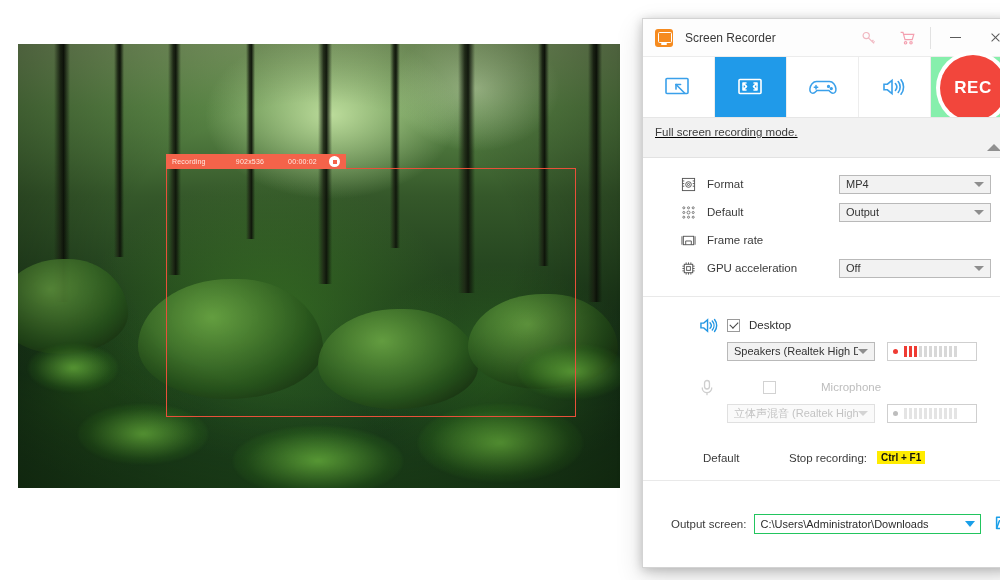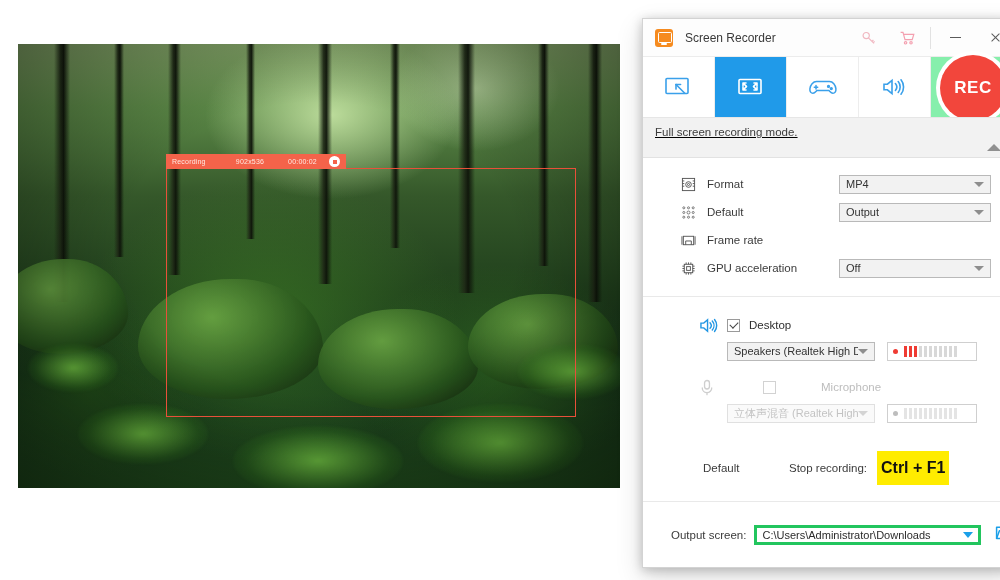--- a/index.html
+++ b/index.html
@@ -248,34 +248,34 @@
   
   .shortcut {
     display: flex; align-items: center;
     padding: 14px 0 16px 60px;
     border-bottom: 1px solid #e9e9e9;
   }
   .sc-title { font-size: 11.5px; color: #3b3b3b; width: 86px; }
   .sc-lab   { font-size: 11.5px; color: #3b3b3b; margin-right: 10px; }
   .sc-key {
     background: #ffec00; color: #111;
-    font-size: 16px; font-weight: bold;
-    padding: 8px 4px;
+    font-size: 10px; font-weight: bold;
+    padding: 1px 4px;
   }
 
   
   .output {
     flex: 1;
     display: flex; align-items: center;
     padding-left: 28px;
   }
   .of-lab { font-size: 11.5px; color: #3b3b3b; margin-right: 8px; white-space: nowrap; }
   .of-box {
     width: 227px; height: 20px;
-    border: 3px solid #22c55e; background: #fff;
+    border: 1px solid #22c55e; background: #fff;
     display: flex; align-items: center; padding: 0 5px;
     font-size: 11px; color: #2c2c2c;
   }
   .of-box .of-val { flex: 1; overflow: hidden; white-space: nowrap; }
   .of-tri {
     width: 0; height: 0;
     border-left: 5px solid transparent;
     border-right: 5px solid transparent;
     border-top: 6px solid #1a9fe8;
   }

